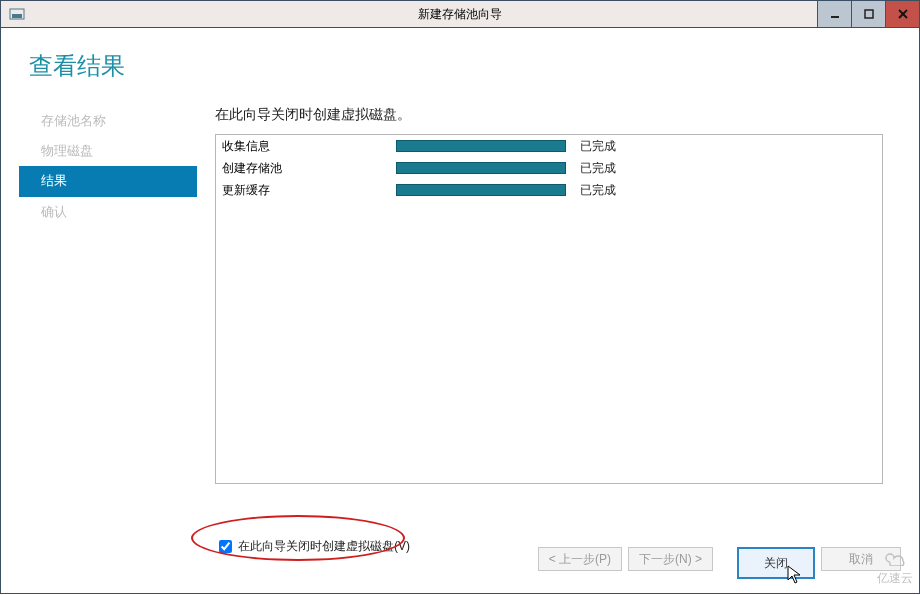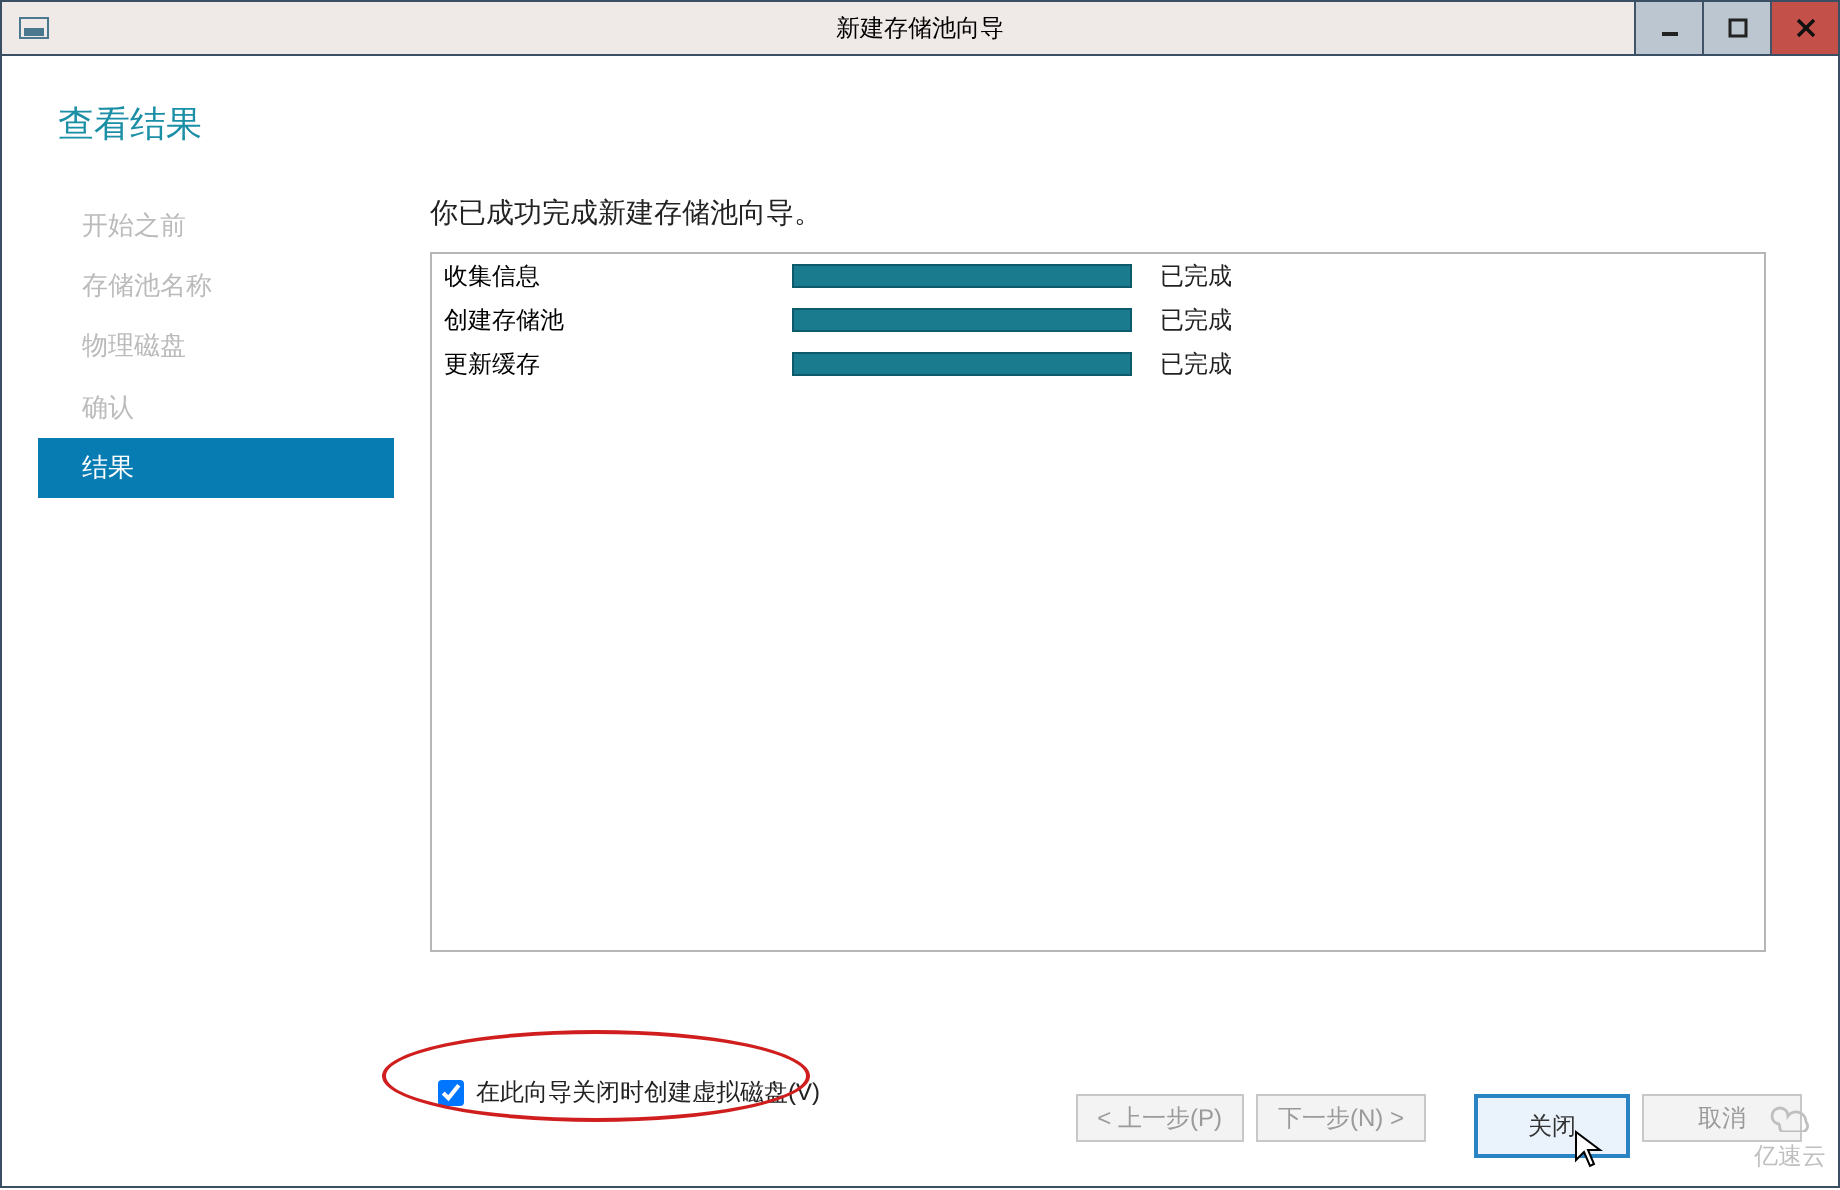--- a/index.html
+++ b/index.html
@@ -53,21 +53,21 @@
     .dialog-body {
       border: 1px solid #3a4f63;
       border-top: none;
       height: 566px;
       position: relative;
       background: #fff;
       padding: 22px 18px 0 18px;
     }
     .page-title {
       color: #1b8fa6;
-      font-size: 18px;
+      font-size: 24px;
       font-weight: 400;
       margin-bottom: 24px;
       margin-left: 10px;
     }
     .content-row { display:flex; }
     .sidebar {
       width: 178px;
       flex-shrink: 0;
     }
     .sidebar-item {
@@ -210,29 +210,28 @@
         </svg>
     </div>
   </div>
 </div>
 
 <div class="dialog-body">
   <div class="page-title">查看结果</div>
 
   <div class="content-row">
     <div class="sidebar">
-      <div class="sidebar-item">开始之前</div>
       <div class="sidebar-item">存储池名称</div>
       <div class="sidebar-item">物理磁盘</div>
+      <div class="sidebar-item active">结果</div>
       <div class="sidebar-item">确认</div>
-      <div class="sidebar-item active">结果</div>
     </div>
 
     <div class="main">
-      <div class="main-msg">你已成功完成新建存储池向导。</div>
+      <div class="main-msg">在此向导关闭时创建虚拟磁盘。</div>
 
       <div class="result-table">
         <div class="tbody-row">
           <div class="col-task">收集信息</div>
           <div class="col-prog">
               <div class="prog-bar"></div>
             </div>
           <div class="col-stat">已完成</div>
         </div>
         <div class="tbody-row">

